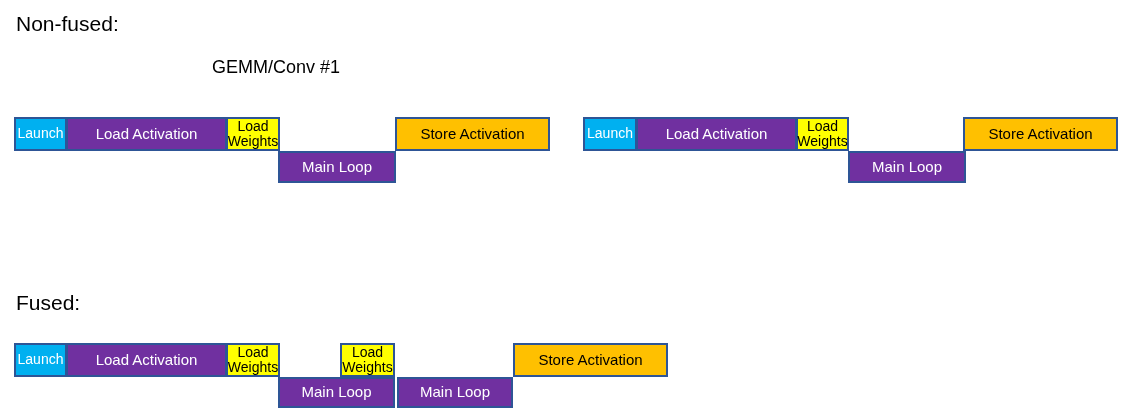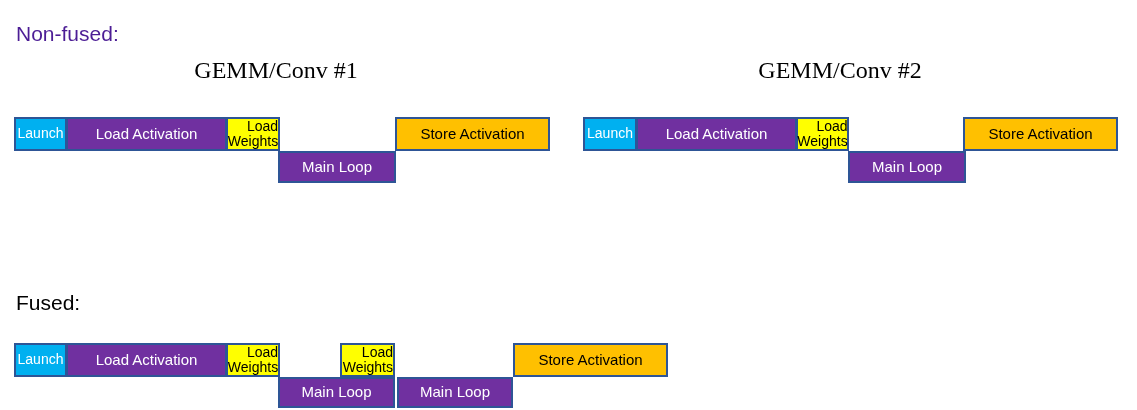--- a/index.html
+++ b/index.html
@@ -17,45 +17,44 @@
   }
   .section-label {
     position: absolute;
     font-size: 21px;
     color: #000000;
     white-space: nowrap;
     font-family: "Liberation Sans", sans-serif;
   }
   .group-title {
     position: absolute;
-    font-size: 24px;
+    font-size: 18px;
     color: #000000;
     white-space: nowrap;
     transform: translateX(-50%);
-    font-family: Liberation Serif, serif;
+    font-family: Liberation Sans, sans-serif;
   }
   .block {
     position: absolute;
     box-sizing: border-box;
     border: 2px solid #b91c1c;
     display: flex;
     align-items: center;
     justify-content: center;
-    text-align: right;
+    text-align: center;
     line-height: 1.1;
     font-family: "Liberation Sans", sans-serif;
   }
 </style>
 </head>
 <body>
 
 <div id="diagram" style="width: 1137px; height: 410px; background: rgb(255, 255, 255);">
-    <div class="section-label" style="left: 16px; top: 22px; color: #4c1d95;">Non-fused:</div>
+    <div class="section-label" style="left: 16px; top: 12px; color: #000000;">Non-fused:</div>
     <div class="group-title" style="left: 276px; top: 57px; color: rgb(0, 0, 0);">GEMM/Conv #1</div>
-    <div class="group-title" style="left: 840px; top: 57px; color: rgb(0, 0, 0);">GEMM/Conv #2</div>
     <div class="block" style="left: 14px; top: 117px; width: 53px; height: 34px; background: rgb(0, 176, 240); color: rgb(255, 255, 255); font-size: 14px; border-color: rgb(46, 85, 150);">Launch</div>
     <div class="block" style="left: 66px; top: 117px; width: 161px; height: 34px; background: rgb(112, 48, 160); color: rgb(255, 255, 255); font-size: 15px; border-color: rgb(46, 85, 150);">Load Activation</div>
     <div class="block" style="left: 226px; top: 117px; width: 54px; height: 34px; background: rgb(255, 255, 0); color: rgb(0, 0, 0); font-size: 14px; border-color: rgb(46, 85, 150);">Load Weights</div>
     <div class="block" style="left: 278px; top: 151px; width: 118px; height: 32px; background: rgb(112, 48, 160); color: rgb(255, 255, 255); font-size: 15px; border-color: rgb(46, 85, 150);">Main Loop</div>
     <div class="block" style="left: 395px; top: 117px; width: 155px; height: 34px; background: rgb(255, 192, 0); color: rgb(0, 0, 0); font-size: 15px; border-color: rgb(46, 85, 150);">Store Activation</div>
     <div class="block" style="left: 583px; top: 117px; width: 54px; height: 34px; background: rgb(0, 176, 240); color: rgb(255, 255, 255); font-size: 14px; border-color: rgb(46, 85, 150);">Launch</div>
     <div class="block" style="left: 636px; top: 117px; width: 161px; height: 34px; background: rgb(112, 48, 160); color: rgb(255, 255, 255); font-size: 15px; border-color: rgb(46, 85, 150);">Load Activation</div>
     <div class="block" style="left: 796px; top: 117px; width: 53px; height: 34px; background: rgb(255, 255, 0); color: rgb(0, 0, 0); font-size: 14px; border-color: rgb(46, 85, 150);">Load Weights</div>
     <div class="block" style="left: 848px; top: 151px; width: 118px; height: 32px; background: rgb(112, 48, 160); color: rgb(255, 255, 255); font-size: 15px; border-color: rgb(46, 85, 150);">Main Loop</div>
     <div class="block" style="left: 963px; top: 117px; width: 155px; height: 34px; background: rgb(255, 192, 0); color: rgb(0, 0, 0); font-size: 15px; border-color: rgb(46, 85, 150);">Store Activation</div>

